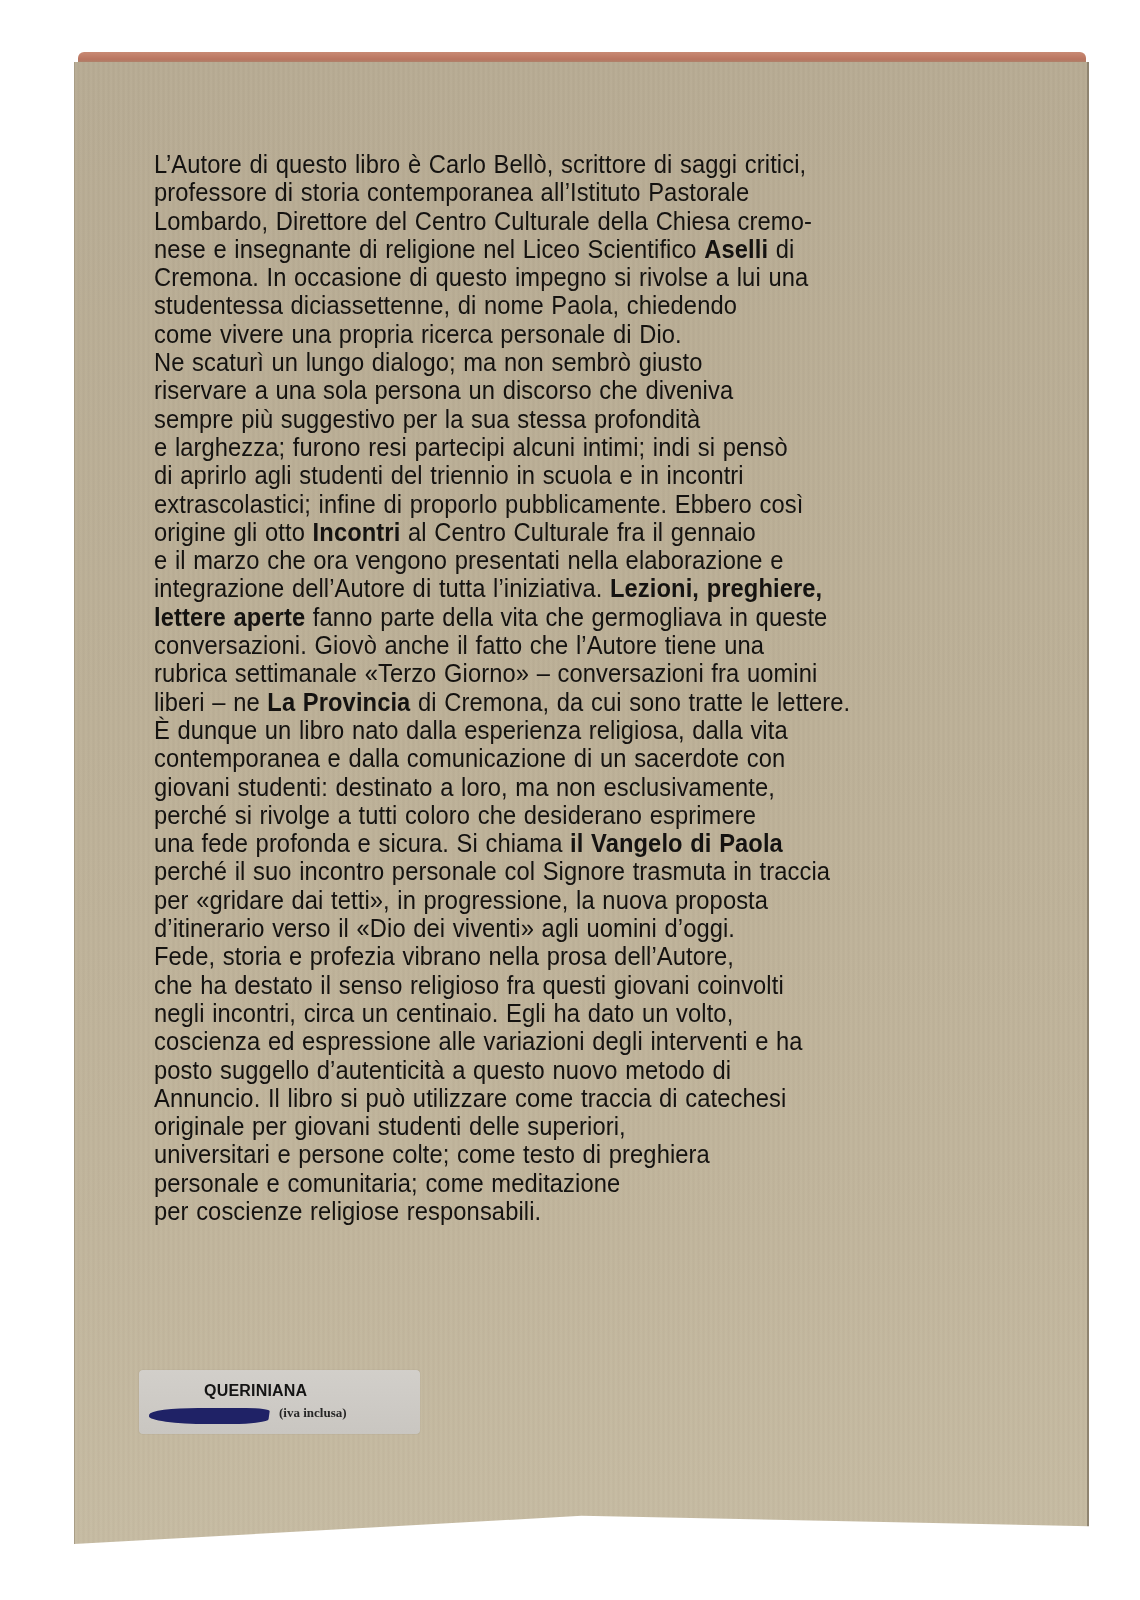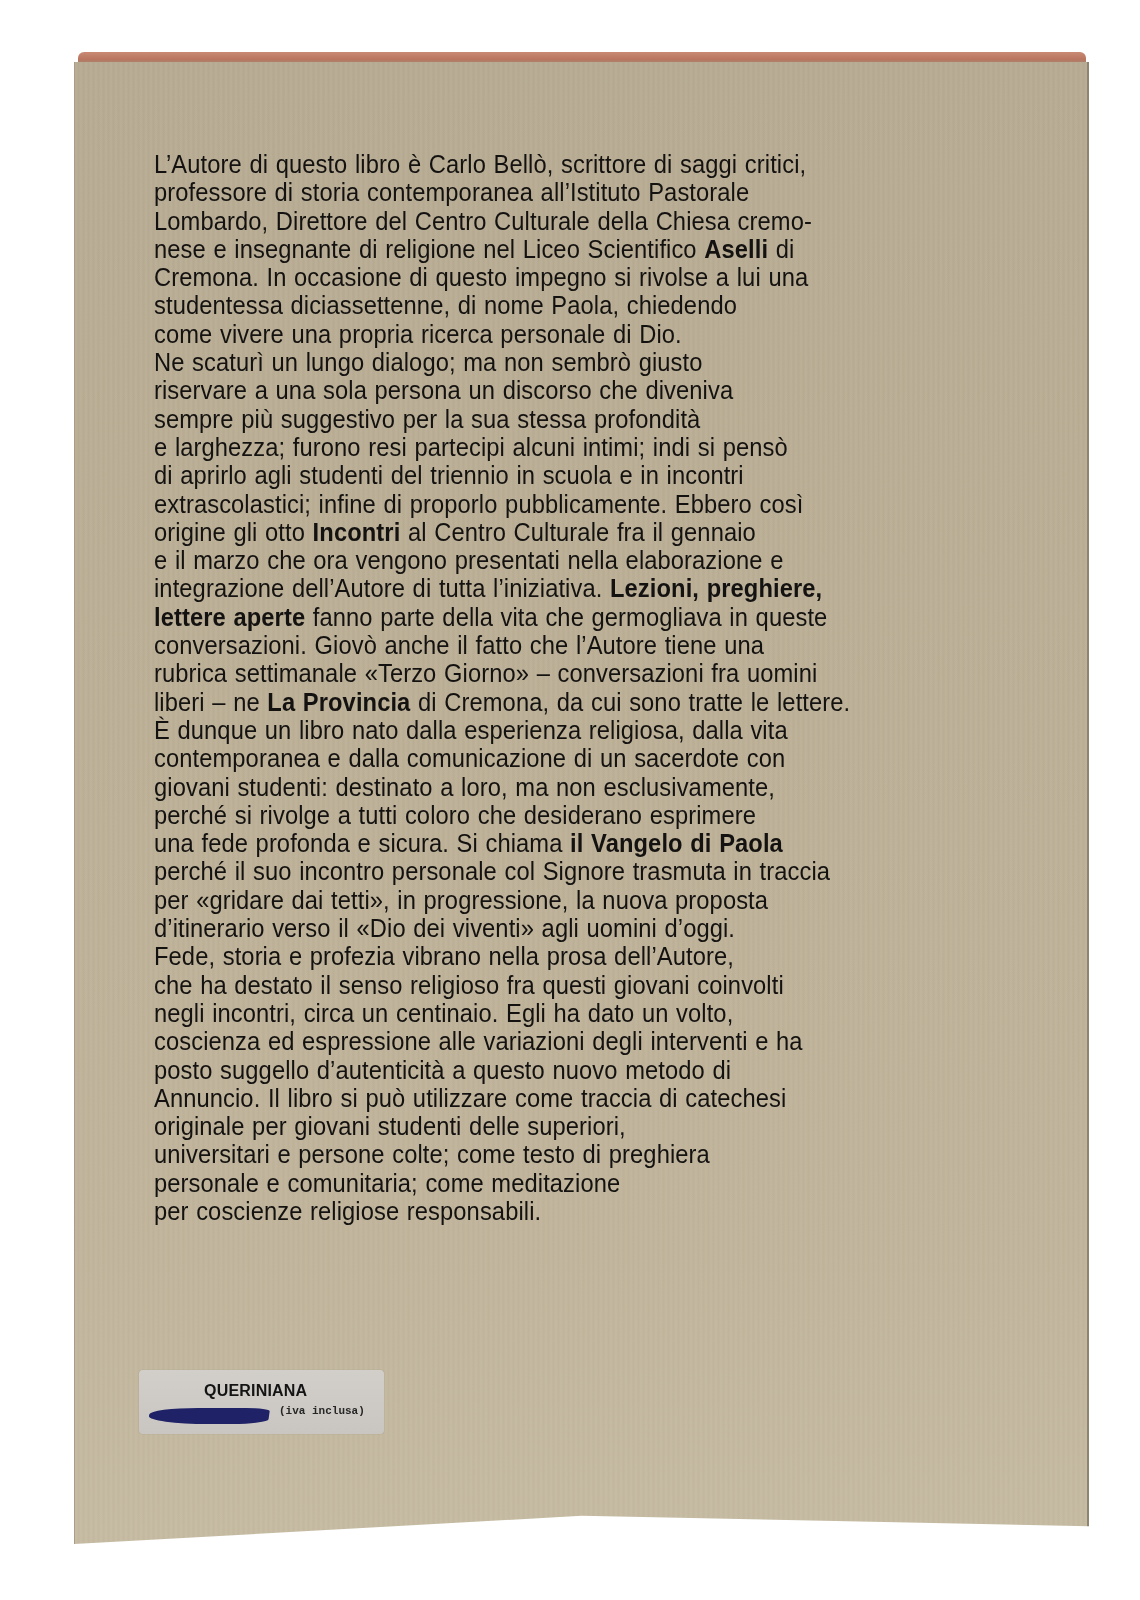--- a/index.html
+++ b/index.html
@@ -57,21 +57,21 @@
     display: block;
     white-space: nowrap;
   }
   .body-text b {
     font-weight: bold;
   }
   .price-sticker {
     position: absolute;
     left: 123px;
     top: 1370px;
-    width: 245px;
+    width: 281px;
     height: 64px;
     background: linear-gradient(180deg, #d2cfca 0%, #c9c6c1 100%);
     border-radius: 4px;
     box-shadow: 0 0 1px rgba(0,0,0,0.25);
   }
   .sticker-brand {
     position: absolute;
     left: 65px;
     top: 12px;
     font-family: "Liberation Sans", sans-serif;
@@ -87,22 +87,22 @@
     width: 120px;
     height: 16px;
     background: #1f2266;
     border-radius: 40% 20% 30% 50%;
     transform: skewX(-8deg);
   }
   .sticker-vat {
     position: absolute;
     left: 140px;
     top: 35px;
-    font-family: Liberation Mono, monospace;
-    font-size: 11px;
+    font-family: Liberation Serif, serif;
+    font-size: 13px;
     font-weight: bold;
     color: #262626;
     text-align: right;
   }
 </style>
 </head>
 <body>
 
 <div class="scene">
   <div class="book-top-edge"></div>

